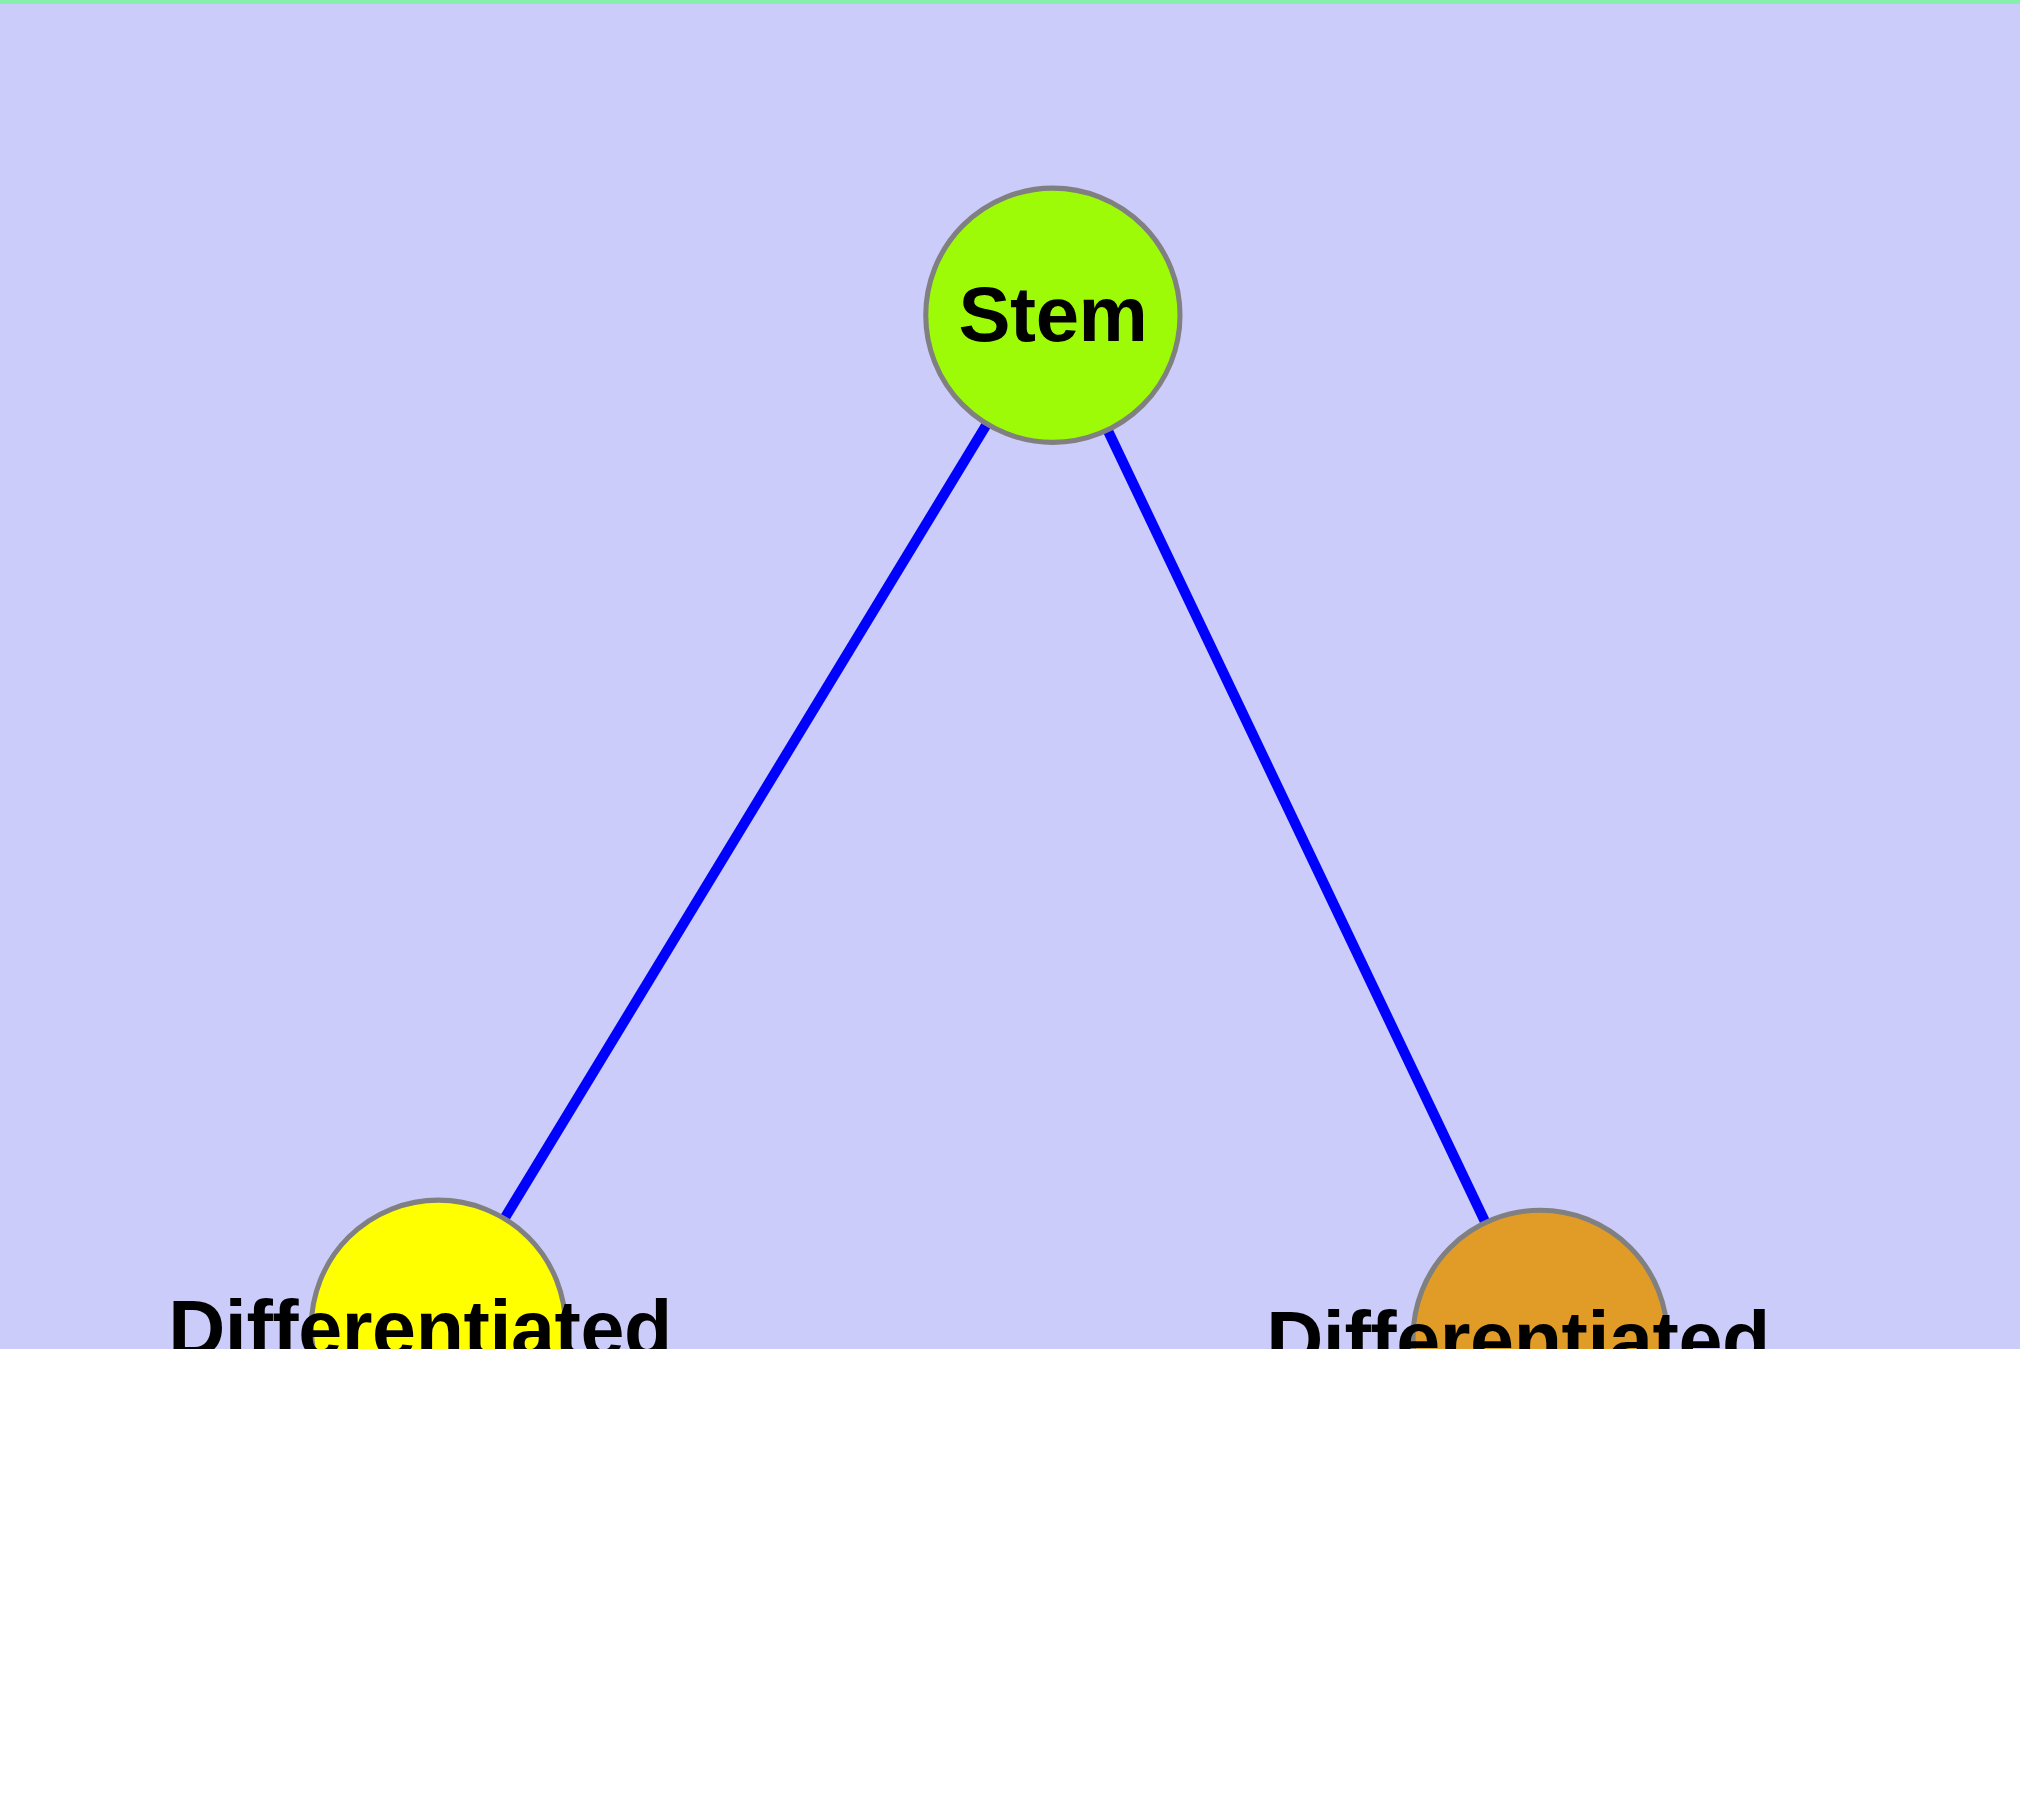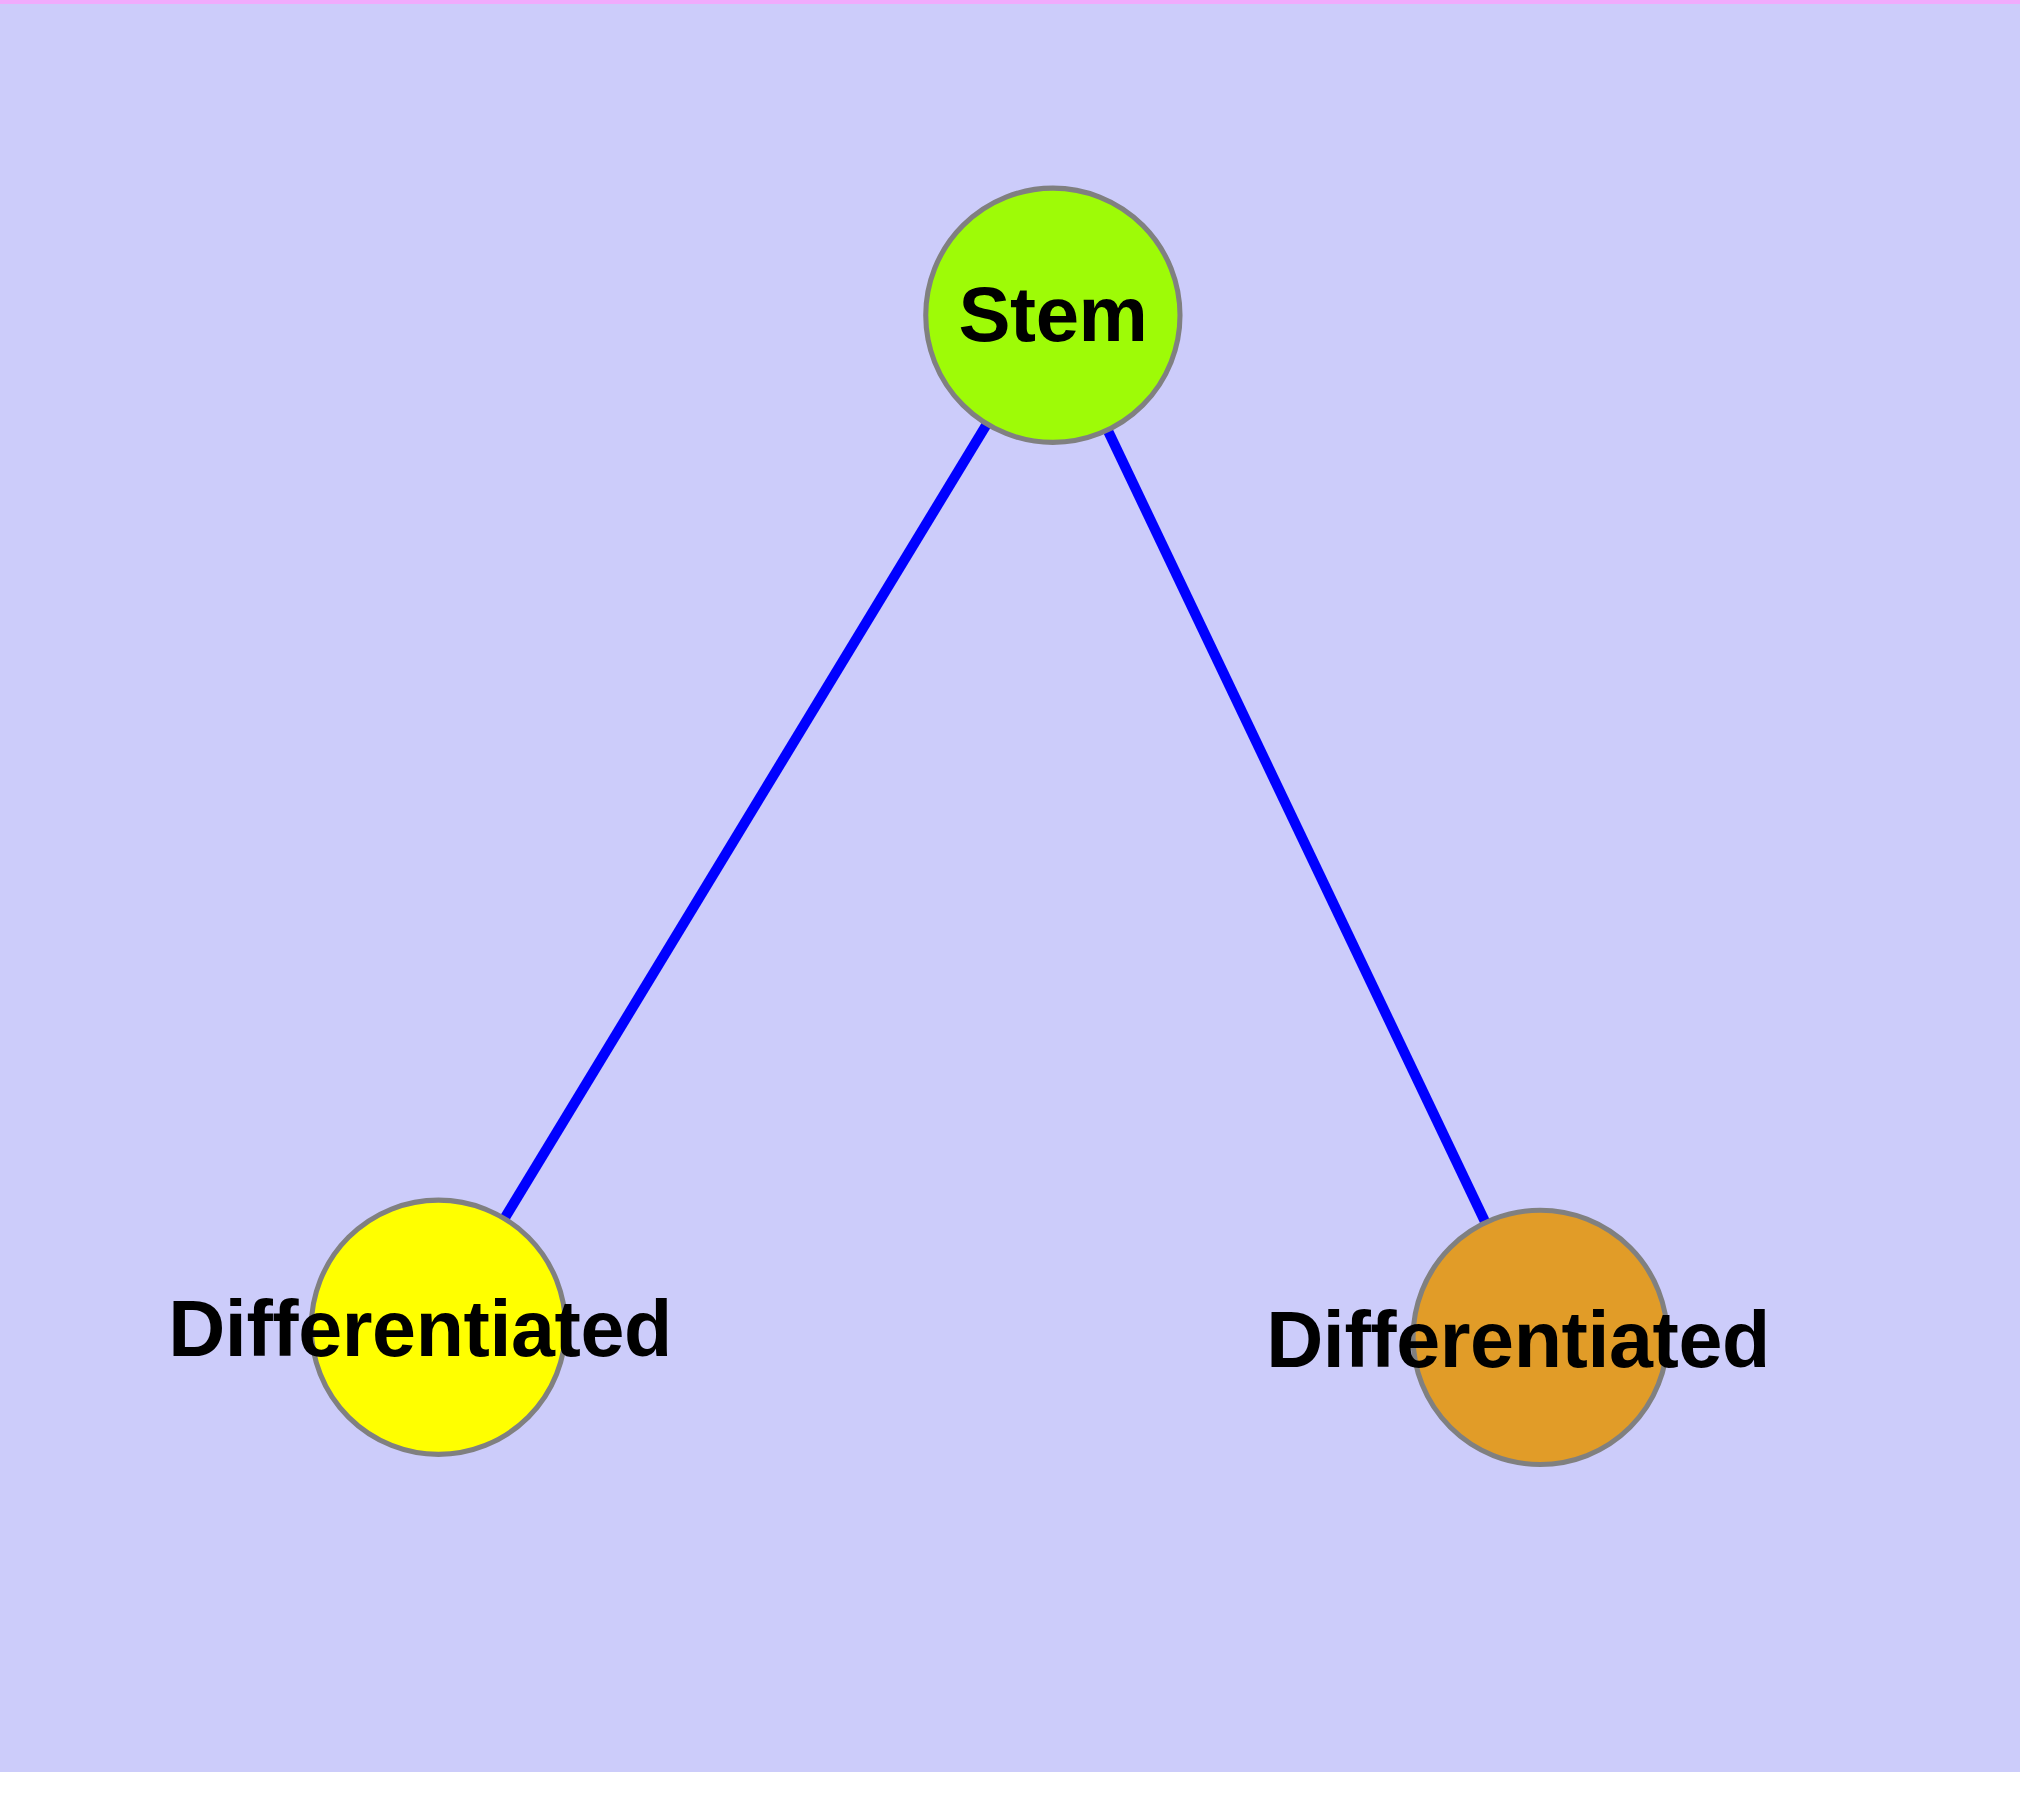--- a/index.html
+++ b/index.html
@@ -6,23 +6,23 @@
     margin: 0;
     padding: 0;
     background: #ffffff;
   }
   body {
     font-family: "Liberation Sans", sans-serif;
   }
   #canvas {
     position: relative;
     width: 2021px;
-    height: 1772px;
+    height: 1349px;
     overflow: hidden;
-    background: #f0abfc;
+    background: #86efac;
   }
   #plot-background {
     position: absolute;
     left: 0;
     top: 4.2px;
     width: 2021px;
     height: 1808px;
     background: #ccccfa;
   }
   #graph-svg {

